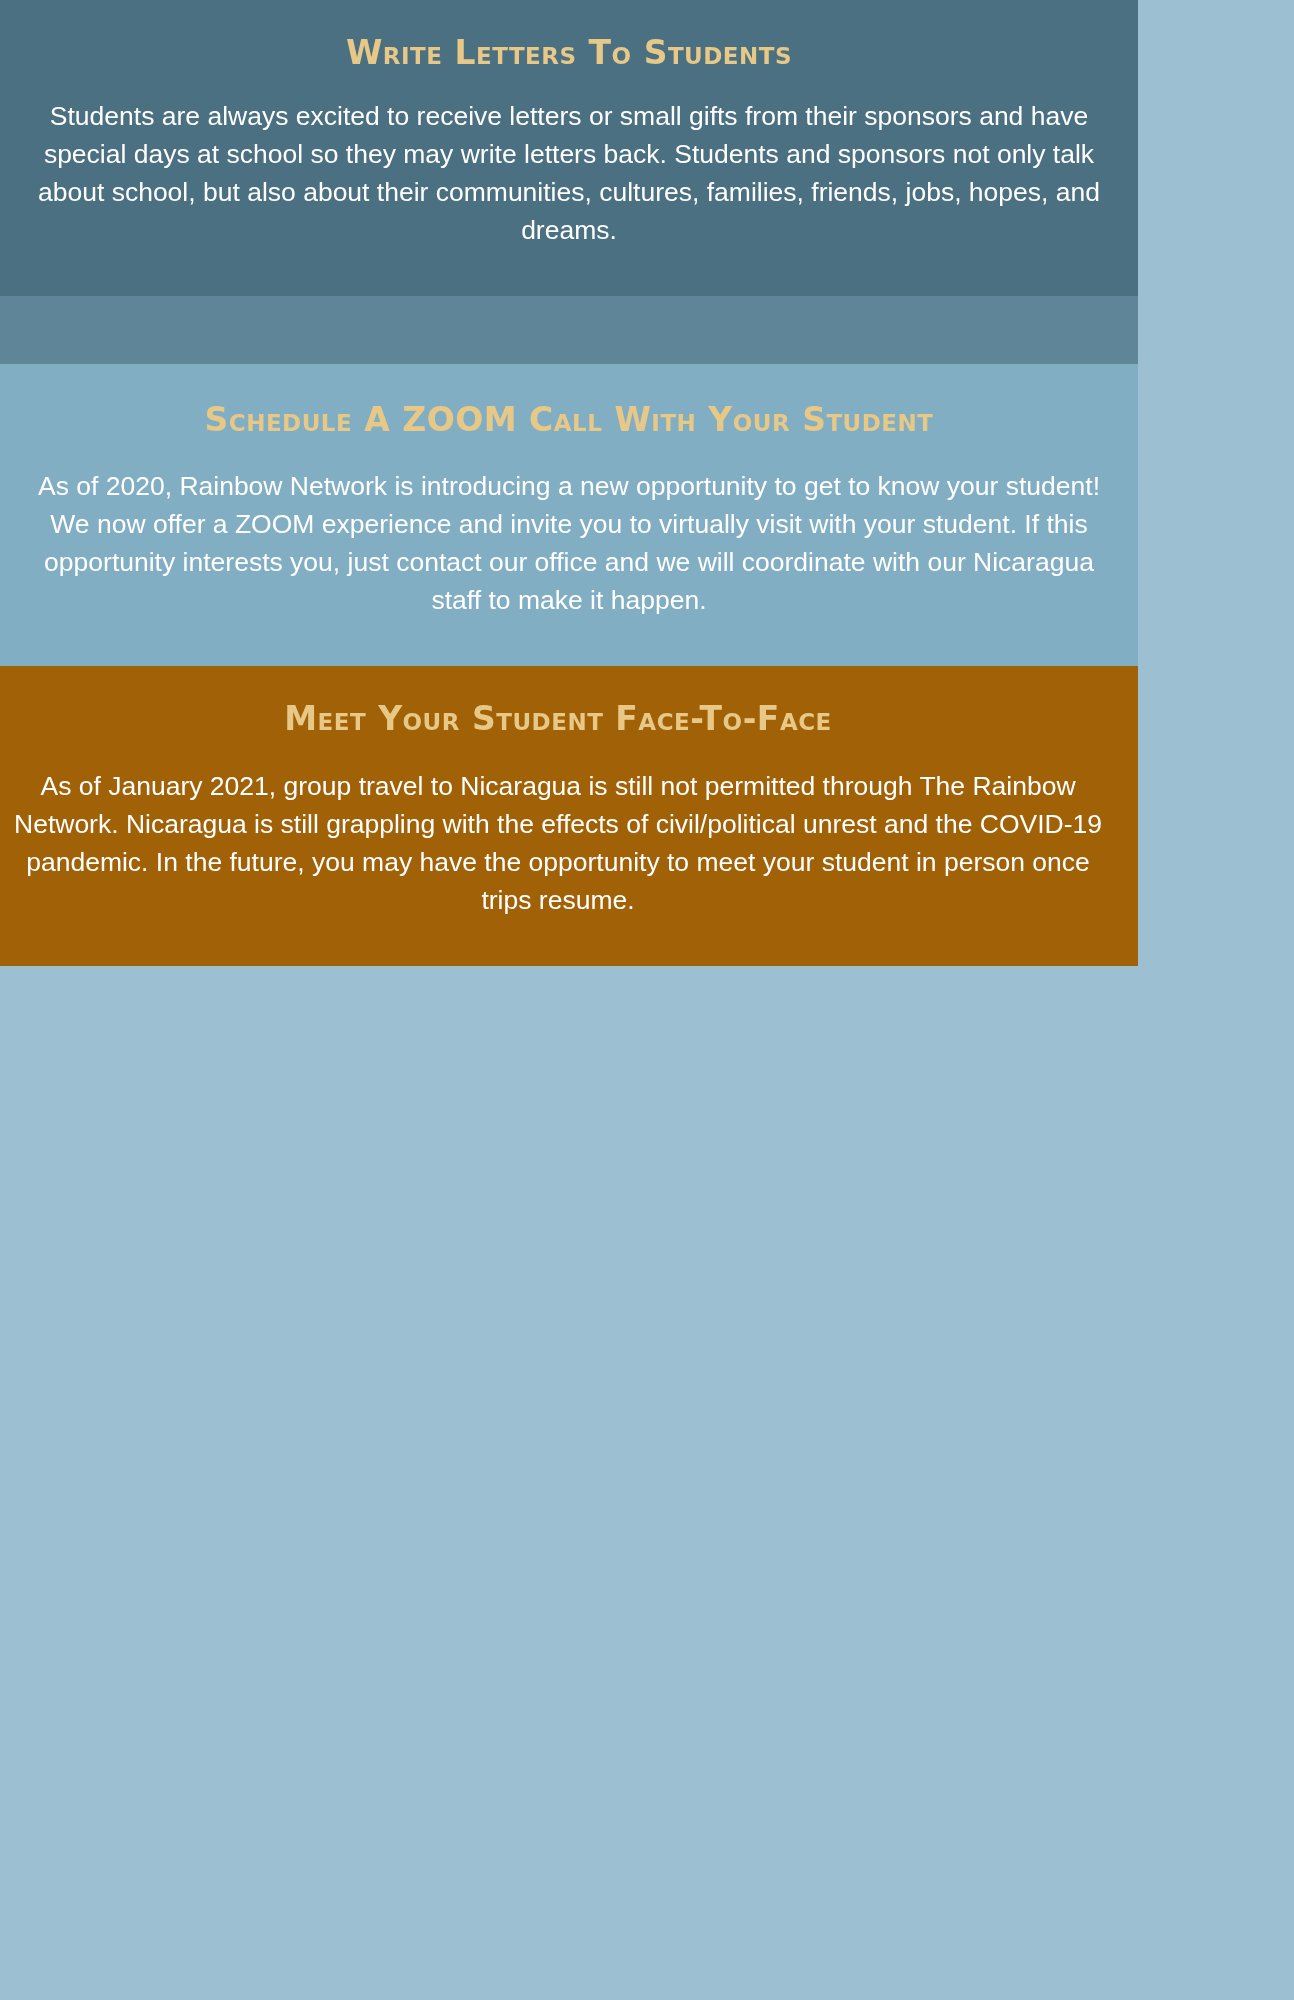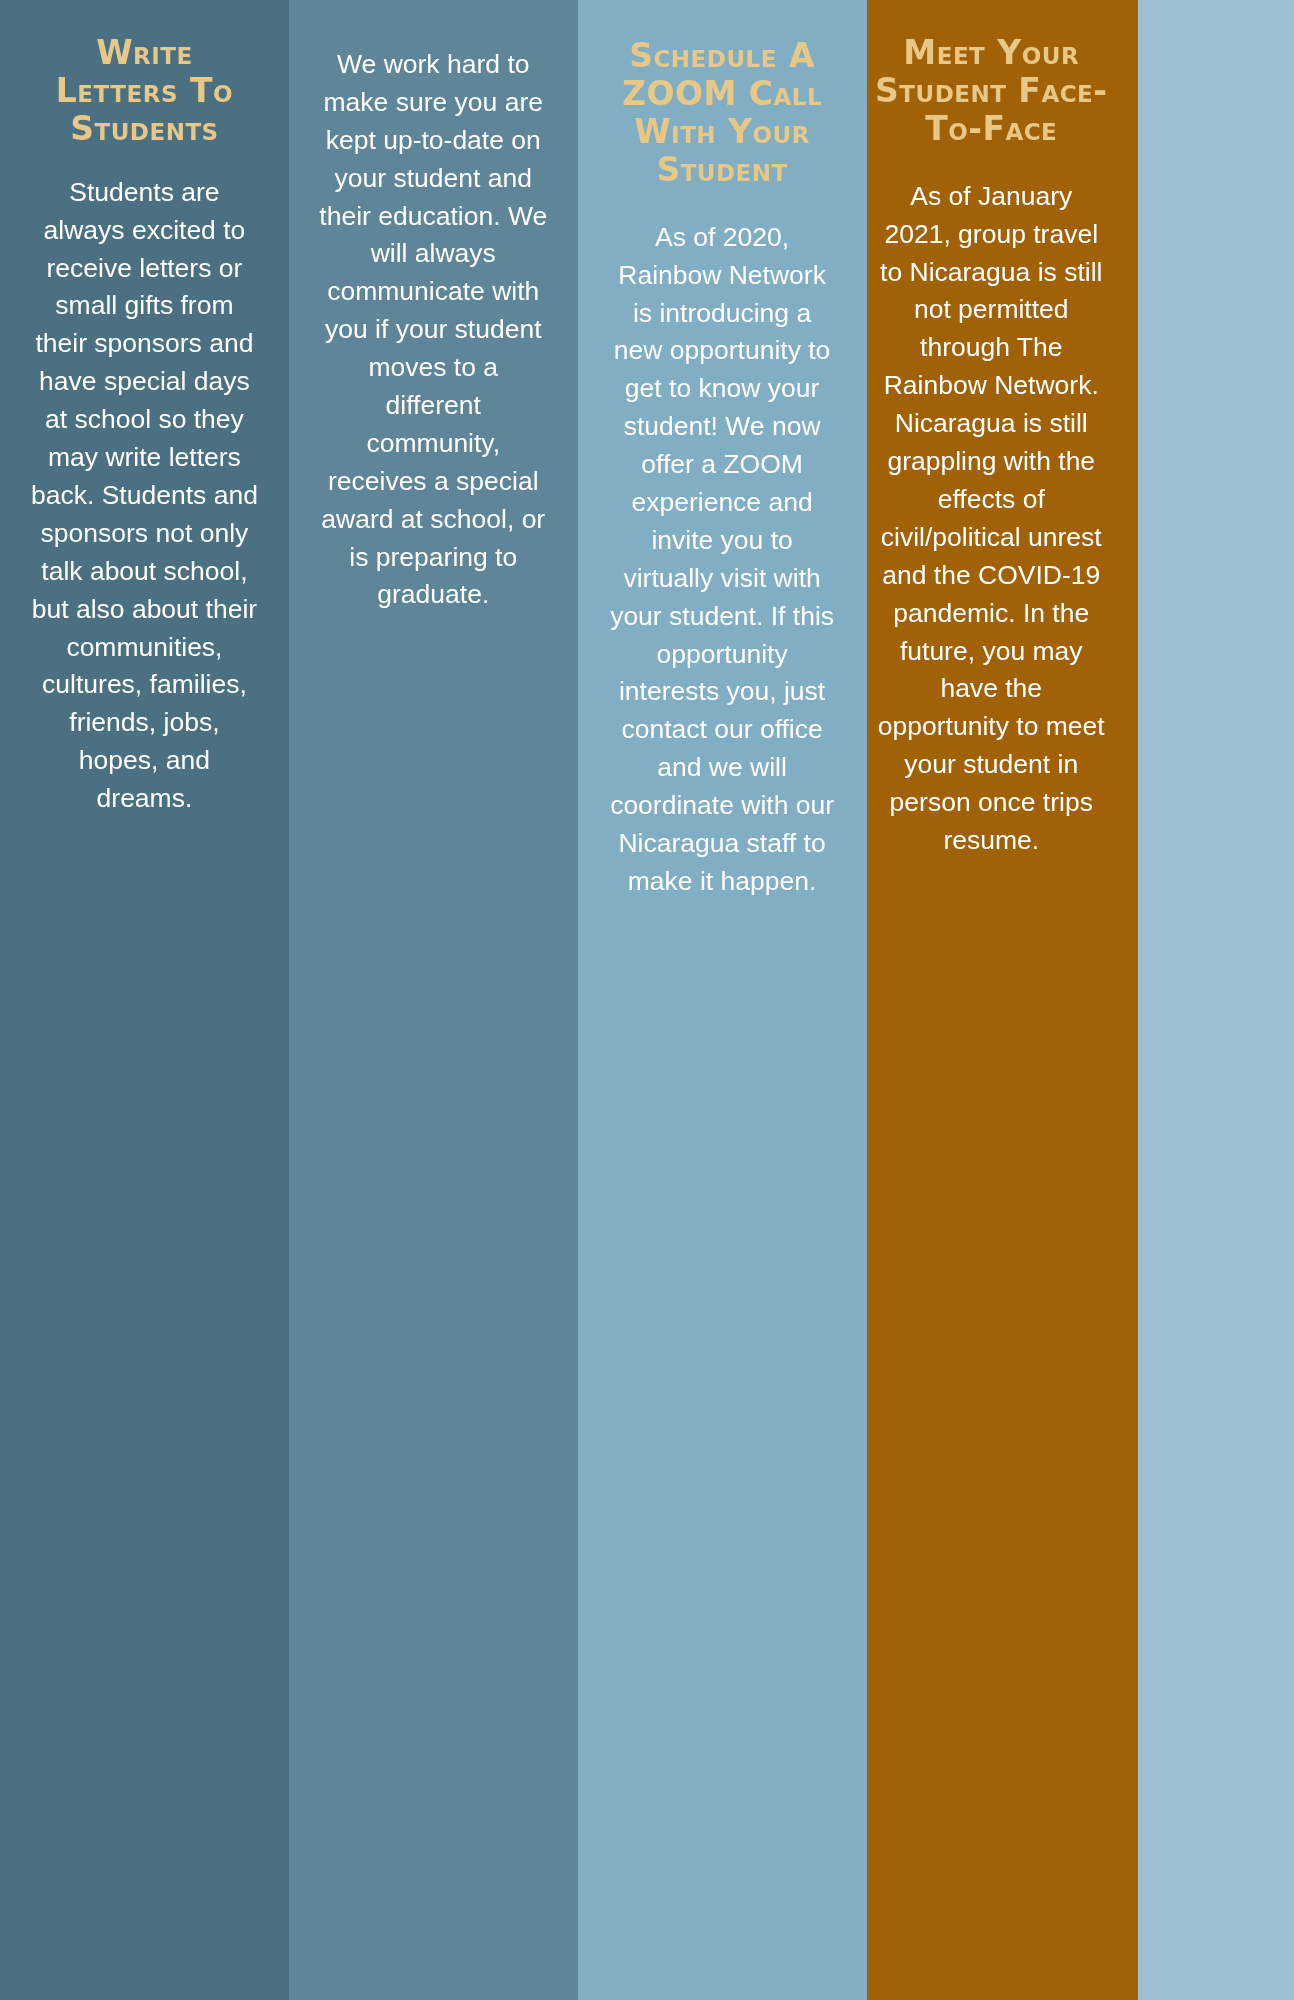--- a/index.html
+++ b/index.html
@@ -10,23 +10,22 @@
     width: 1294px;
     min-height: 2000px;
     background: #9cc0d2;
     font-family: "Liberation Sans", sans-serif;
     -webkit-font-smoothing: antialiased;
   }
   .page {
     width: 1138px;
     min-height: 2000px;
     display: flex;
-    flex-direction: row;
+    flex-direction: column;
     background: #9cc0d2;
-    justify-content: flex-end;
   }
   .section {
     width: 100%;
     box-sizing: border-box;
     padding: 42px 30px 40px 30px;
     text-align: center;
   }
   .section-title {
     font-family: "DejaVu Sans", sans-serif;
     font-weight: bold;
@@ -65,21 +64,20 @@
 <body>
 
 <div class="page">
 
   <section class="section sec-0">
     <h2 class="section-title">Write letters to students</h2>
     <p class="section-body">Students are always excited to receive letters or small gifts from their sponsors and have special days at school so they may write letters back. Students and sponsors not only talk about school, but also about their communities, cultures, families, friends, jobs, hopes, and dreams.</p>
   </section>
 
   <section class="section sec-1">
-    <p class="section-body">We work hard to make sure you are kept up-to-date on your student and their education. We will always communicate with you if your student moves to a different community, receives a special award at school, or is preparing to graduate.</p>
   </section>
 
   <section class="section sec-2">
     <h2 class="section-title">Schedule a ZOOM call with your student</h2>
     <p class="section-body">As of 2020, Rainbow Network is introducing a new opportunity to get to know your student! We now offer a ZOOM experience and invite you to virtually visit with your student. If this opportunity interests you, just contact our office and we will coordinate with our Nicaragua staff to make it happen.</p>
   </section>
 
   <section class="section sec-3">
     <h2 class="section-title">Meet your student face-to-face</h2>
     <p class="section-body">As of January 2021, group travel to Nicaragua is still not permitted through The Rainbow Network. Nicaragua is still grappling with the effects of civil/political unrest and the COVID-19 pandemic. In the future, you may have the opportunity to meet your student in person once trips resume.</p>

